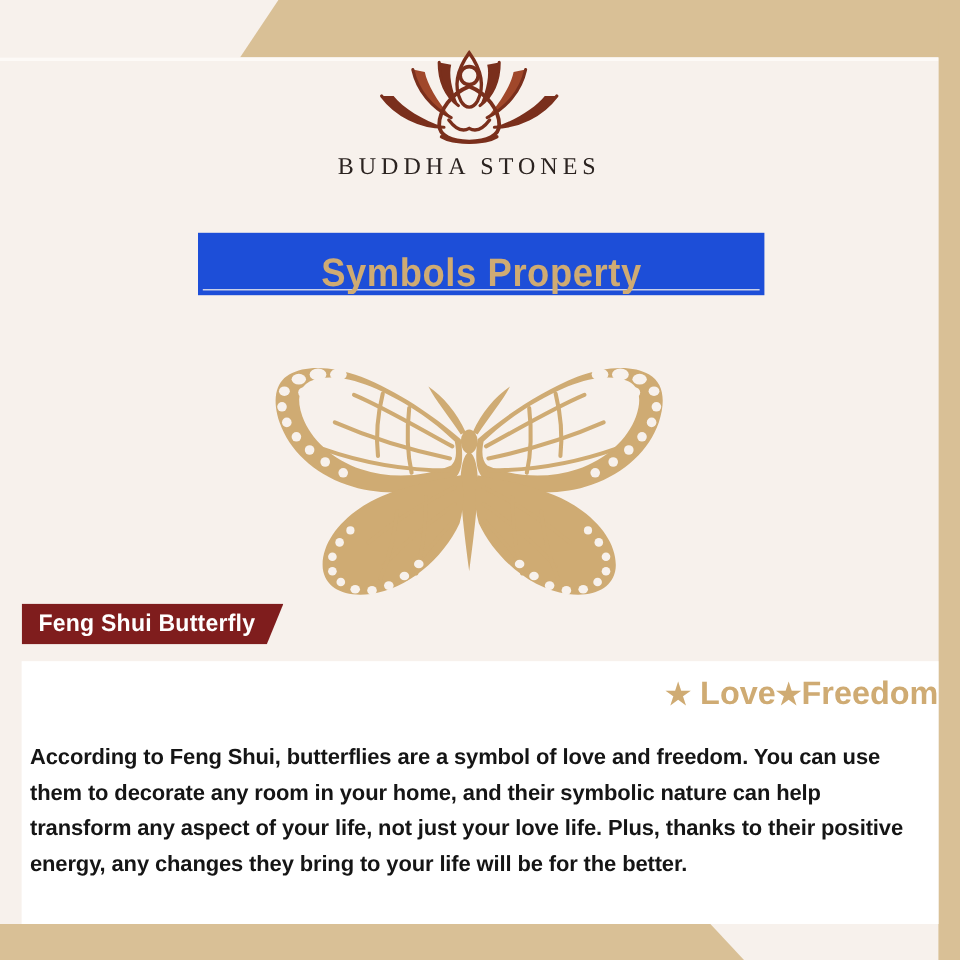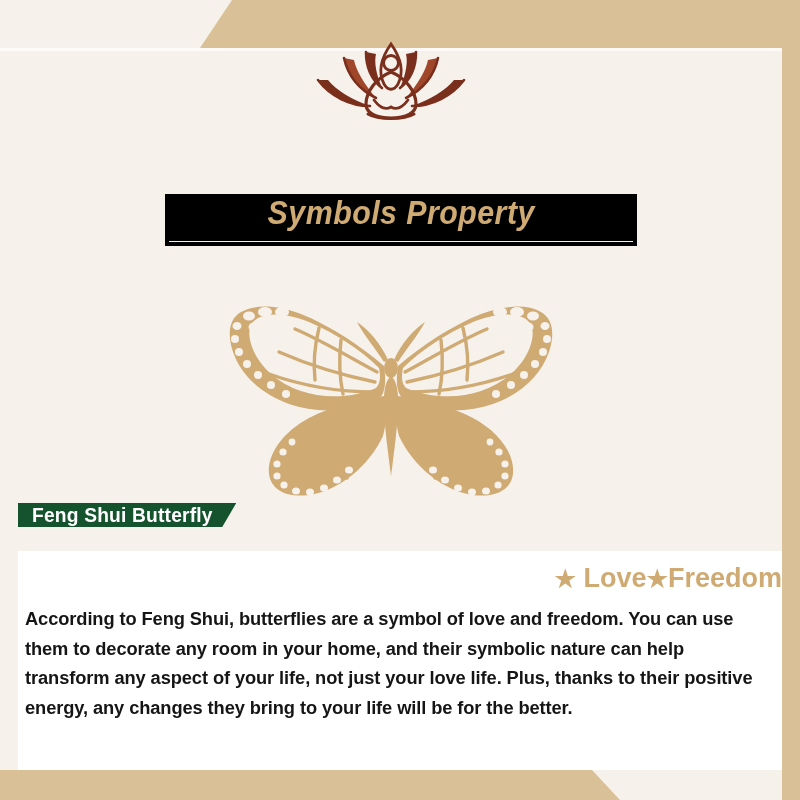--- a/index.html
+++ b/index.html
@@ -52,22 +52,22 @@
     font-size:20px;
     letter-spacing:4.2px;
     color:#2b2320;
     margin-top:2px;
   }
 
   
   .title-band{
     position:absolute; top:143px; left:165px;
     width:472px; height:52px;
-    background:#000000;
-    display:flex; align-items:flex-start; justify-content:center;font-style:italic;
+    background:#1d4ed8;
+    display:flex; align-items:flex-end; justify-content:center;
   }
   .title-band .inner-rule{
     position:absolute; left:4px; right:4px; bottom:4px; height:1px;
     background:#f6f0eb;
   }
   .title-text{
     font-family:"Liberation Sans", sans-serif;
     font-weight:bold;
     font-size:33px;
     letter-spacing:0.5px;
@@ -80,22 +80,22 @@
   
   .butterfly-wrap{
     position:absolute; top:225px; left:0; width:782px;
     display:flex; justify-content:center;
   }
   .butterfly{ width:400px; height:232px; display:block; }
 
   
   .banner{
     position:absolute; top:452px; left:18px;
-    height:24px; padding:0 16px 0 14px;
-    background:#14532d;
+    height:34px; padding:0 16px 0 14px;
+    background:#7f1d1d;
     display:flex; align-items:center;
     clip-path:polygon(0 0, 100% 0, calc(100% - 14px) 100%, 0 100%);
   }
   .banner-text{
     color:#ffffff;
     font-weight:bold;
     font-size:20px;
     letter-spacing:0.2px;
     transform:scaleX(0.96);
     transform-origin:left center;
@@ -112,21 +112,21 @@
     margin-top:12px;
     text-align:right;
     font-weight:bold;
     font-size:27px;
     color:#cfab73;
     letter-spacing:0px;
     white-space:nowrap;
   }
   .tagline .star{ font-size:24px; }
   .body-copy{
-    margin:10px 12px 0 7px;
+    margin:22px 12px 0 7px;
     font-size:18.3px;
     font-weight:bold;
     line-height:1.62;
     color:#151515;
     letter-spacing:-0.1px;
     text-align:left;
   }
 </style>
 </head>
 <body>
@@ -162,20 +162,21 @@
 
         <path d="M168 52 C156 68 136 78 116 78 C134 72 150 62 158 52 Z" fill="#7a2f1c" stroke="none"></path>
         <path d="M168 52 C156 68 136 78 116 78"></path>
 
         <circle cx="95" cy="35" r="7.5" fill="none" stroke="#7a2f1c" stroke-width="3"></circle>
         <path d="M95 44 C80 50 70 64 70 76 C70 85 80 90 95 90 C110 90 120 85 120 76 C120 64 110 50 95 44 Z" fill="none" stroke="#7a2f1c" stroke-width="3.2"></path>
         <path d="M78 72 C84 80 90 82 95 79 C100 82 106 80 112 72" stroke-width="2.8"></path>
         <path d="M72 86 C82 92 108 92 118 86" stroke-width="3"></path>
       </g>
     </svg>
+    <div class="logo-word">BUDDHA STONES</div>
   </div>
 
   <div class="title-band">
     <div class="inner-rule"></div>
     <div class="title-text">Symbols Property</div>
   </div>
 
   <div class="butterfly-wrap">
     <svg class="butterfly" viewBox="0 0 400 232">
       <g fill="#cfab73">

